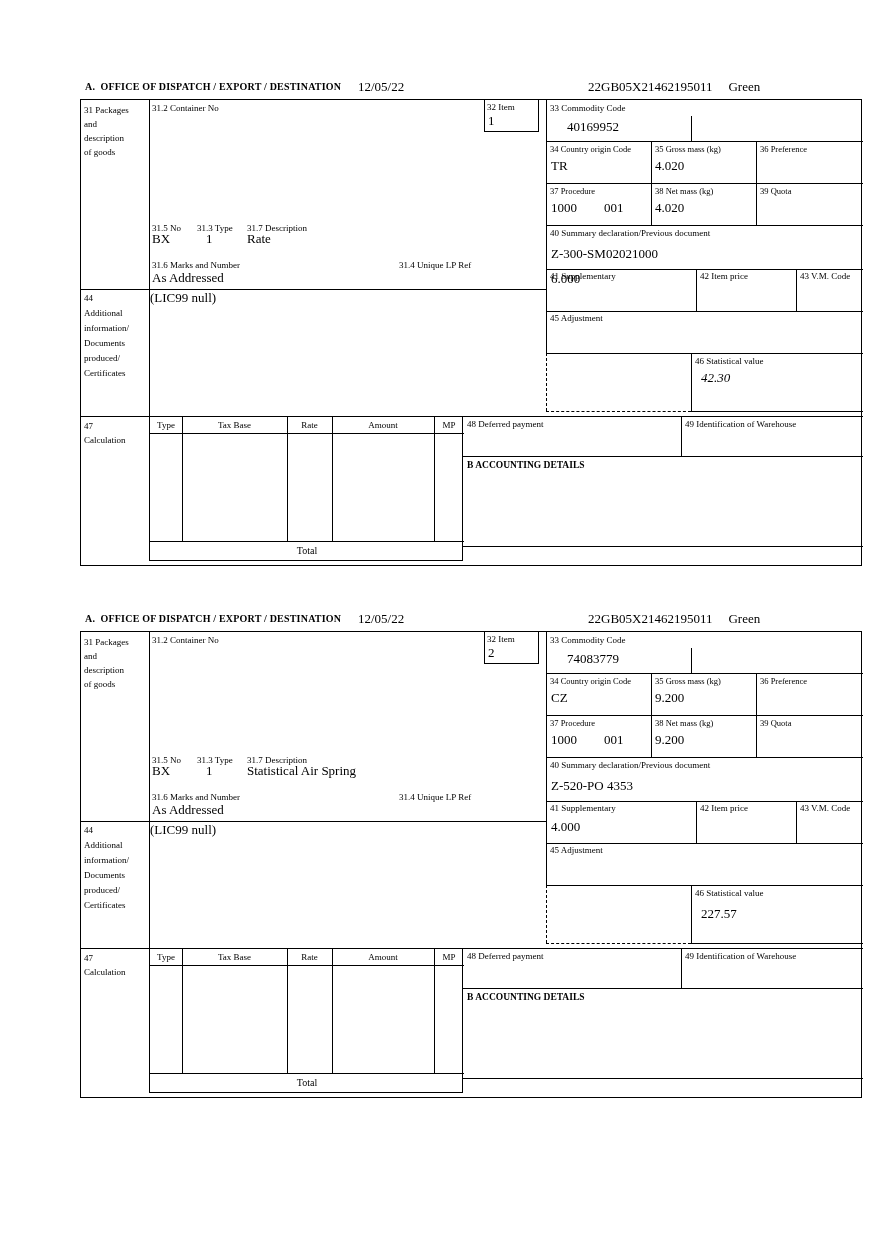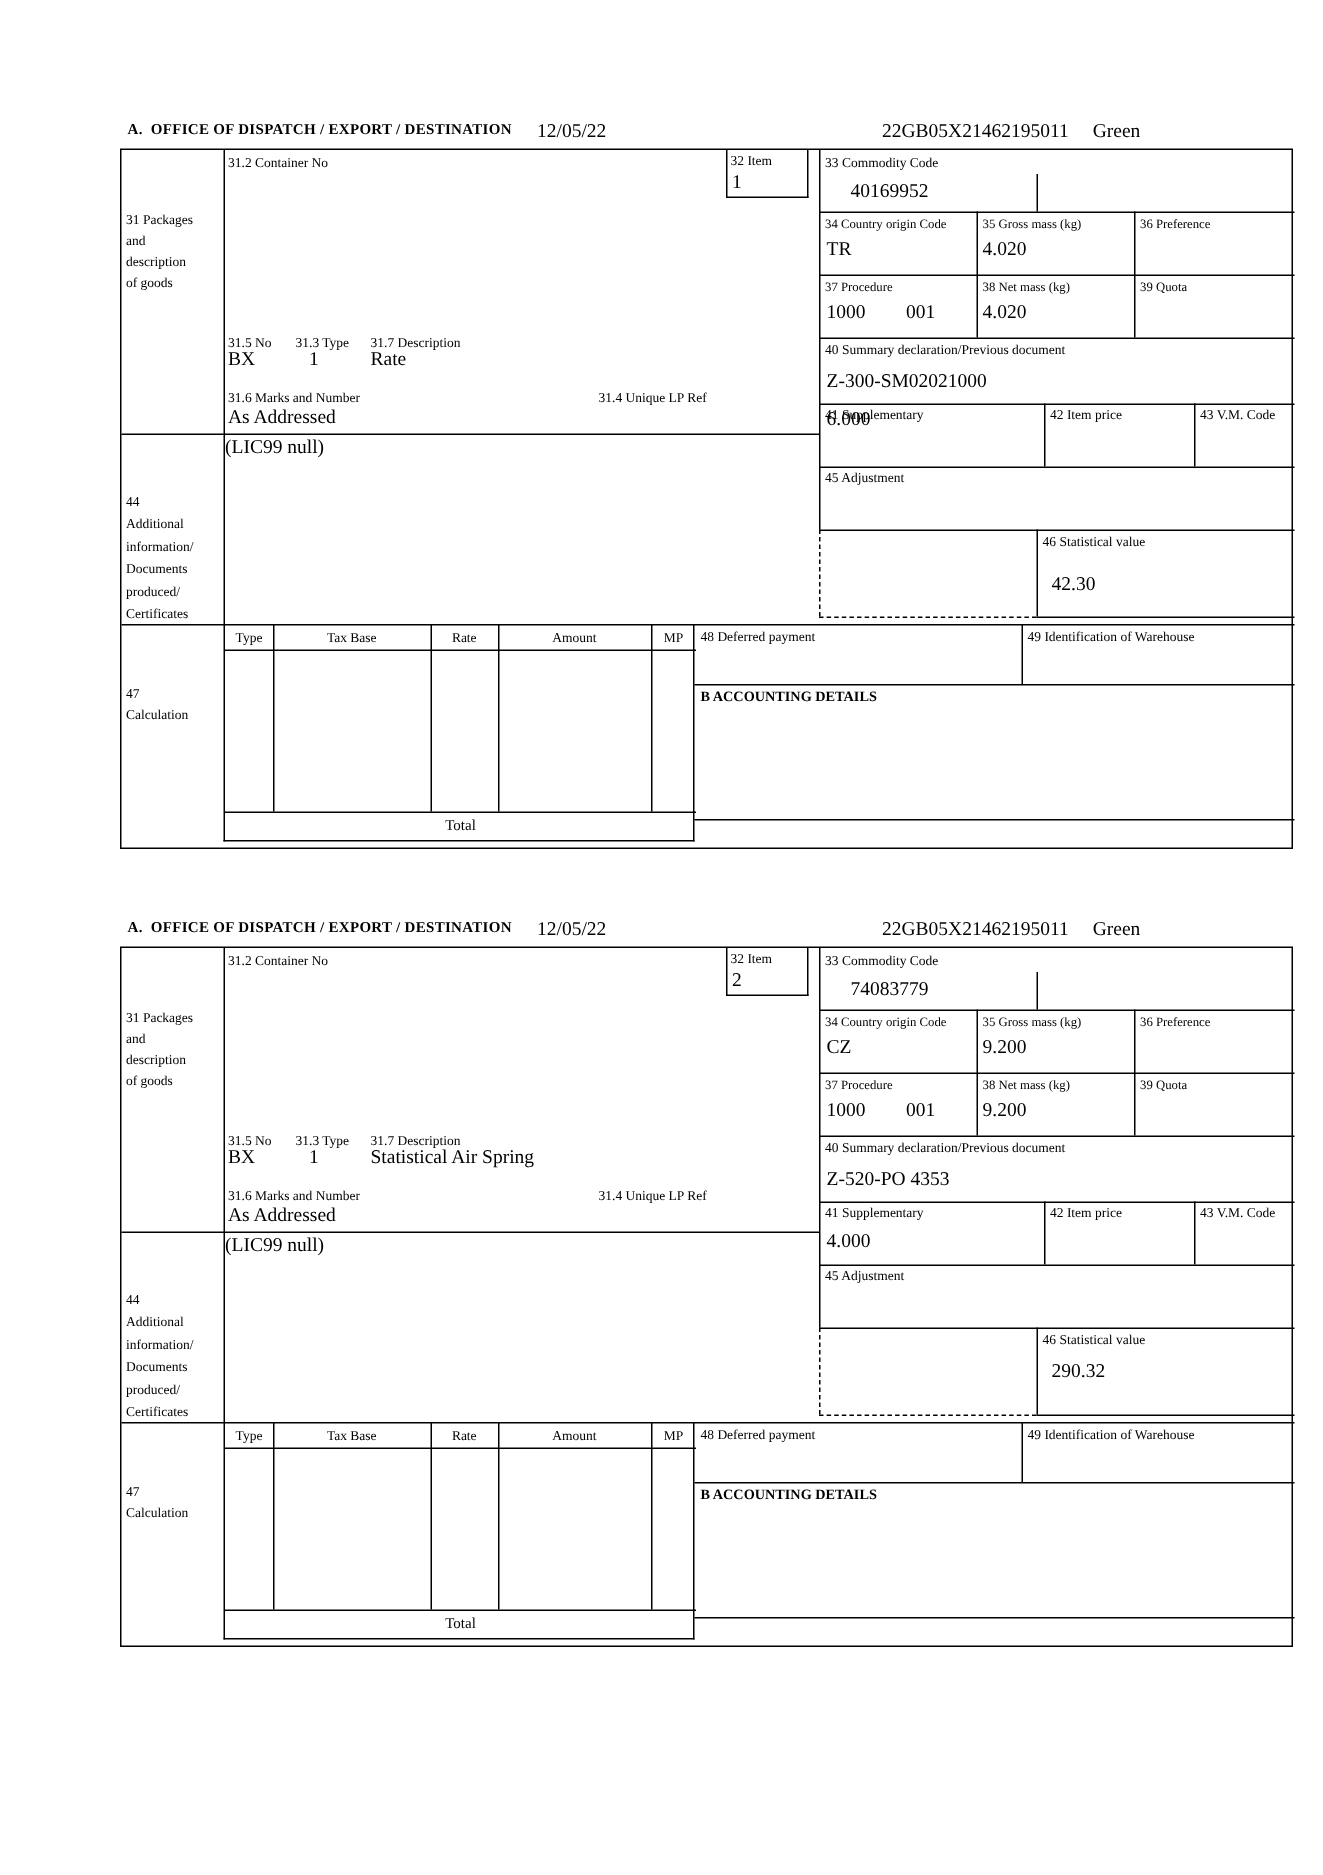--- a/index.html
+++ b/index.html
@@ -11,21 +11,21 @@
   #sections { position:absolute; left:0; top:78px; width:882px; }
   .section { position:relative; width:882px; height:532px; }
   .a   { position:absolute; }
   .vl  { border-left:1px solid #000; width:0; }
   .vld { border-left:1px dashed #000; width:0; }
   .hl  { border-top:1px solid #000; height:0; }
   .hld { border-top:1px dashed #000; height:0; }
   .lab { font-size:9px;  line-height:11px; }
   .lab8{ font-size:8.5px; line-height:10px; }
   .val { font-size:13px; line-height:14px; }
-  .pre { white-space:pre-line;margin-top:36px; }
+  .pre { white-space:pre-line; }
   .bx  { border:1px solid #000; border-top:none; }
   .c   { text-align:center; }
   .hdr-office { font-weight:bold; font-size:10px; white-space:pre; letter-spacing:0.2px; }
   .hdr-txt { font-size:13px; }
   .outer { left:80px; top:21px; width:782px; height:467px; border:1px solid #000; }
   .calc  { left:68px; top:316px; width:314px; height:145px; border:1px solid #000; border-top:none; }
   .bacct { font-size:9.5px; font-weight:bold; }
 </style>
 </head>
 <body>
@@ -117,21 +117,21 @@
       <div class="a val" style="left:470px;top:147px;">Z-300-SM02021000</div>
 
       <div class="a lab" style="left:469px;top:171px;">41 Supplementary</div>
       <div class="a val" style="left:470px;top:172px;">6.000</div>
       <div class="a lab" style="left:619px;top:171px;">42 Item price</div>
       <div class="a lab" style="left:719px;top:171px;">43 V.M. Code</div>
 
       <div class="a lab" style="left:469px;top:213px;">45 Adjustment</div>
 
       <div class="a lab" style="left:614px;top:256px;">46 Statistical value</div>
-      <div class="a val" style="left:620px;top:282px;">42.30</div>
+      <div class="a val" style="left:620px;top:271px;font-style:italic;">42.30</div>
 
       <div class="a lab pre" style="left:3px;top:319px;width:62px;line-height:14px;">47
 Calculation</div>
       <div class="a calc">
         <div class="a hl" style="left:0;top:17px;width:314px;"></div>
         <div class="a hl" style="left:0;top:125px;width:314px;"></div>
         <div class="a vl" style="left:32px;top:0;height:125px;"></div>
         <div class="a vl" style="left:137px;top:0;height:125px;"></div>
         <div class="a vl" style="left:182px;top:0;height:125px;"></div>
         <div class="a vl" style="left:284px;top:0;height:125px;"></div>
@@ -236,21 +236,21 @@
       <div class="a val" style="left:470px;top:147px;">Z-520-PO 4353</div>
 
       <div class="a lab" style="left:469px;top:171px;">41 Supplementary</div>
       <div class="a val" style="left:470px;top:188px;">4.000</div>
       <div class="a lab" style="left:619px;top:171px;">42 Item price</div>
       <div class="a lab" style="left:719px;top:171px;">43 V.M. Code</div>
 
       <div class="a lab" style="left:469px;top:213px;">45 Adjustment</div>
 
       <div class="a lab" style="left:614px;top:256px;">46 Statistical value</div>
-      <div class="a val" style="left:620px;top:275px;">290.32</div>
+      <div class="a val" style="left:620px;top:275px;">227.57</div>
 
       <div class="a lab pre" style="left:3px;top:319px;width:62px;line-height:14px;">47
 Calculation</div>
       <div class="a calc">
         <div class="a hl" style="left:0;top:17px;width:314px;"></div>
         <div class="a hl" style="left:0;top:125px;width:314px;"></div>
         <div class="a vl" style="left:32px;top:0;height:125px;"></div>
         <div class="a vl" style="left:137px;top:0;height:125px;"></div>
         <div class="a vl" style="left:182px;top:0;height:125px;"></div>
         <div class="a vl" style="left:284px;top:0;height:125px;"></div>

